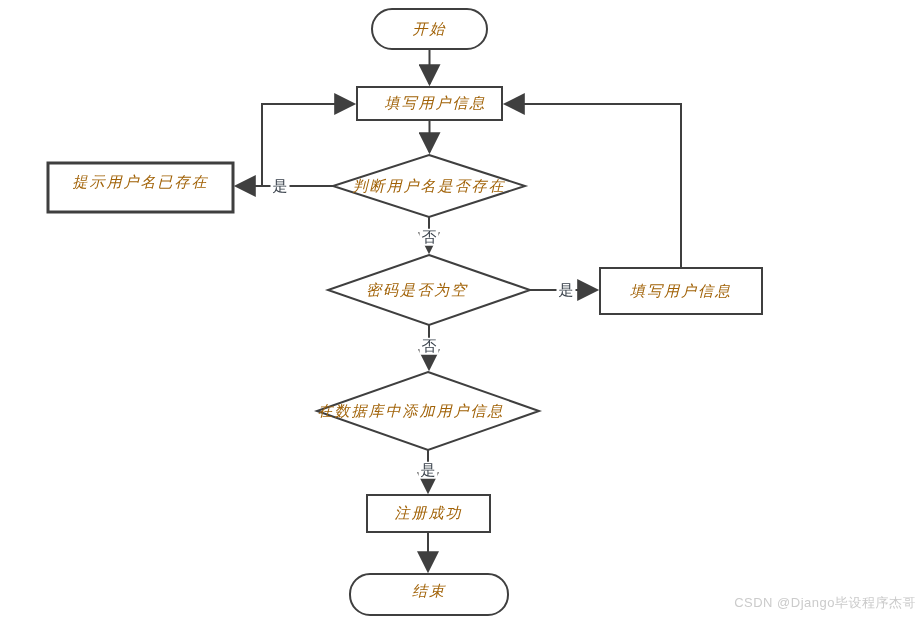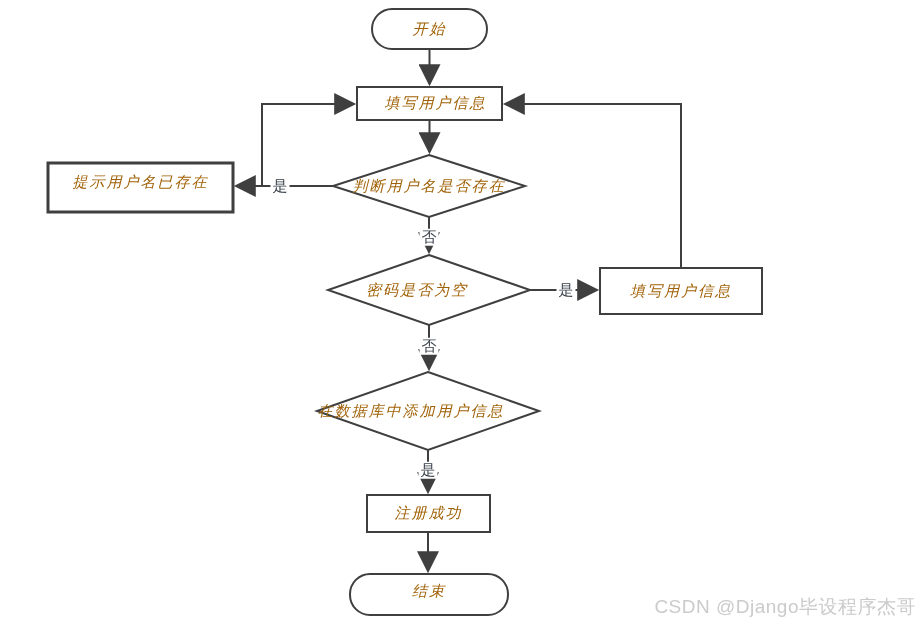--- a/index.html
+++ b/index.html
@@ -31,21 +31,21 @@
     color: #38404a;
     font-size: 15px;
     padding: 0 2px;
     line-height: 1.1;
   }
   .watermark {
     position: absolute;
     right: 6px;
     top: 594px;
     color: #cbcbcb;
-    font-size: 19px;
+    font-size: 13px;
     font-family: "Liberation Sans", "DejaVu Sans", sans-serif;
     letter-spacing: 0.5px;
   }
 </style>
 </head>
 <body>
 
 <div class="stage">
 
   <svg width="922" height="628" viewBox="0 0 922 628">

